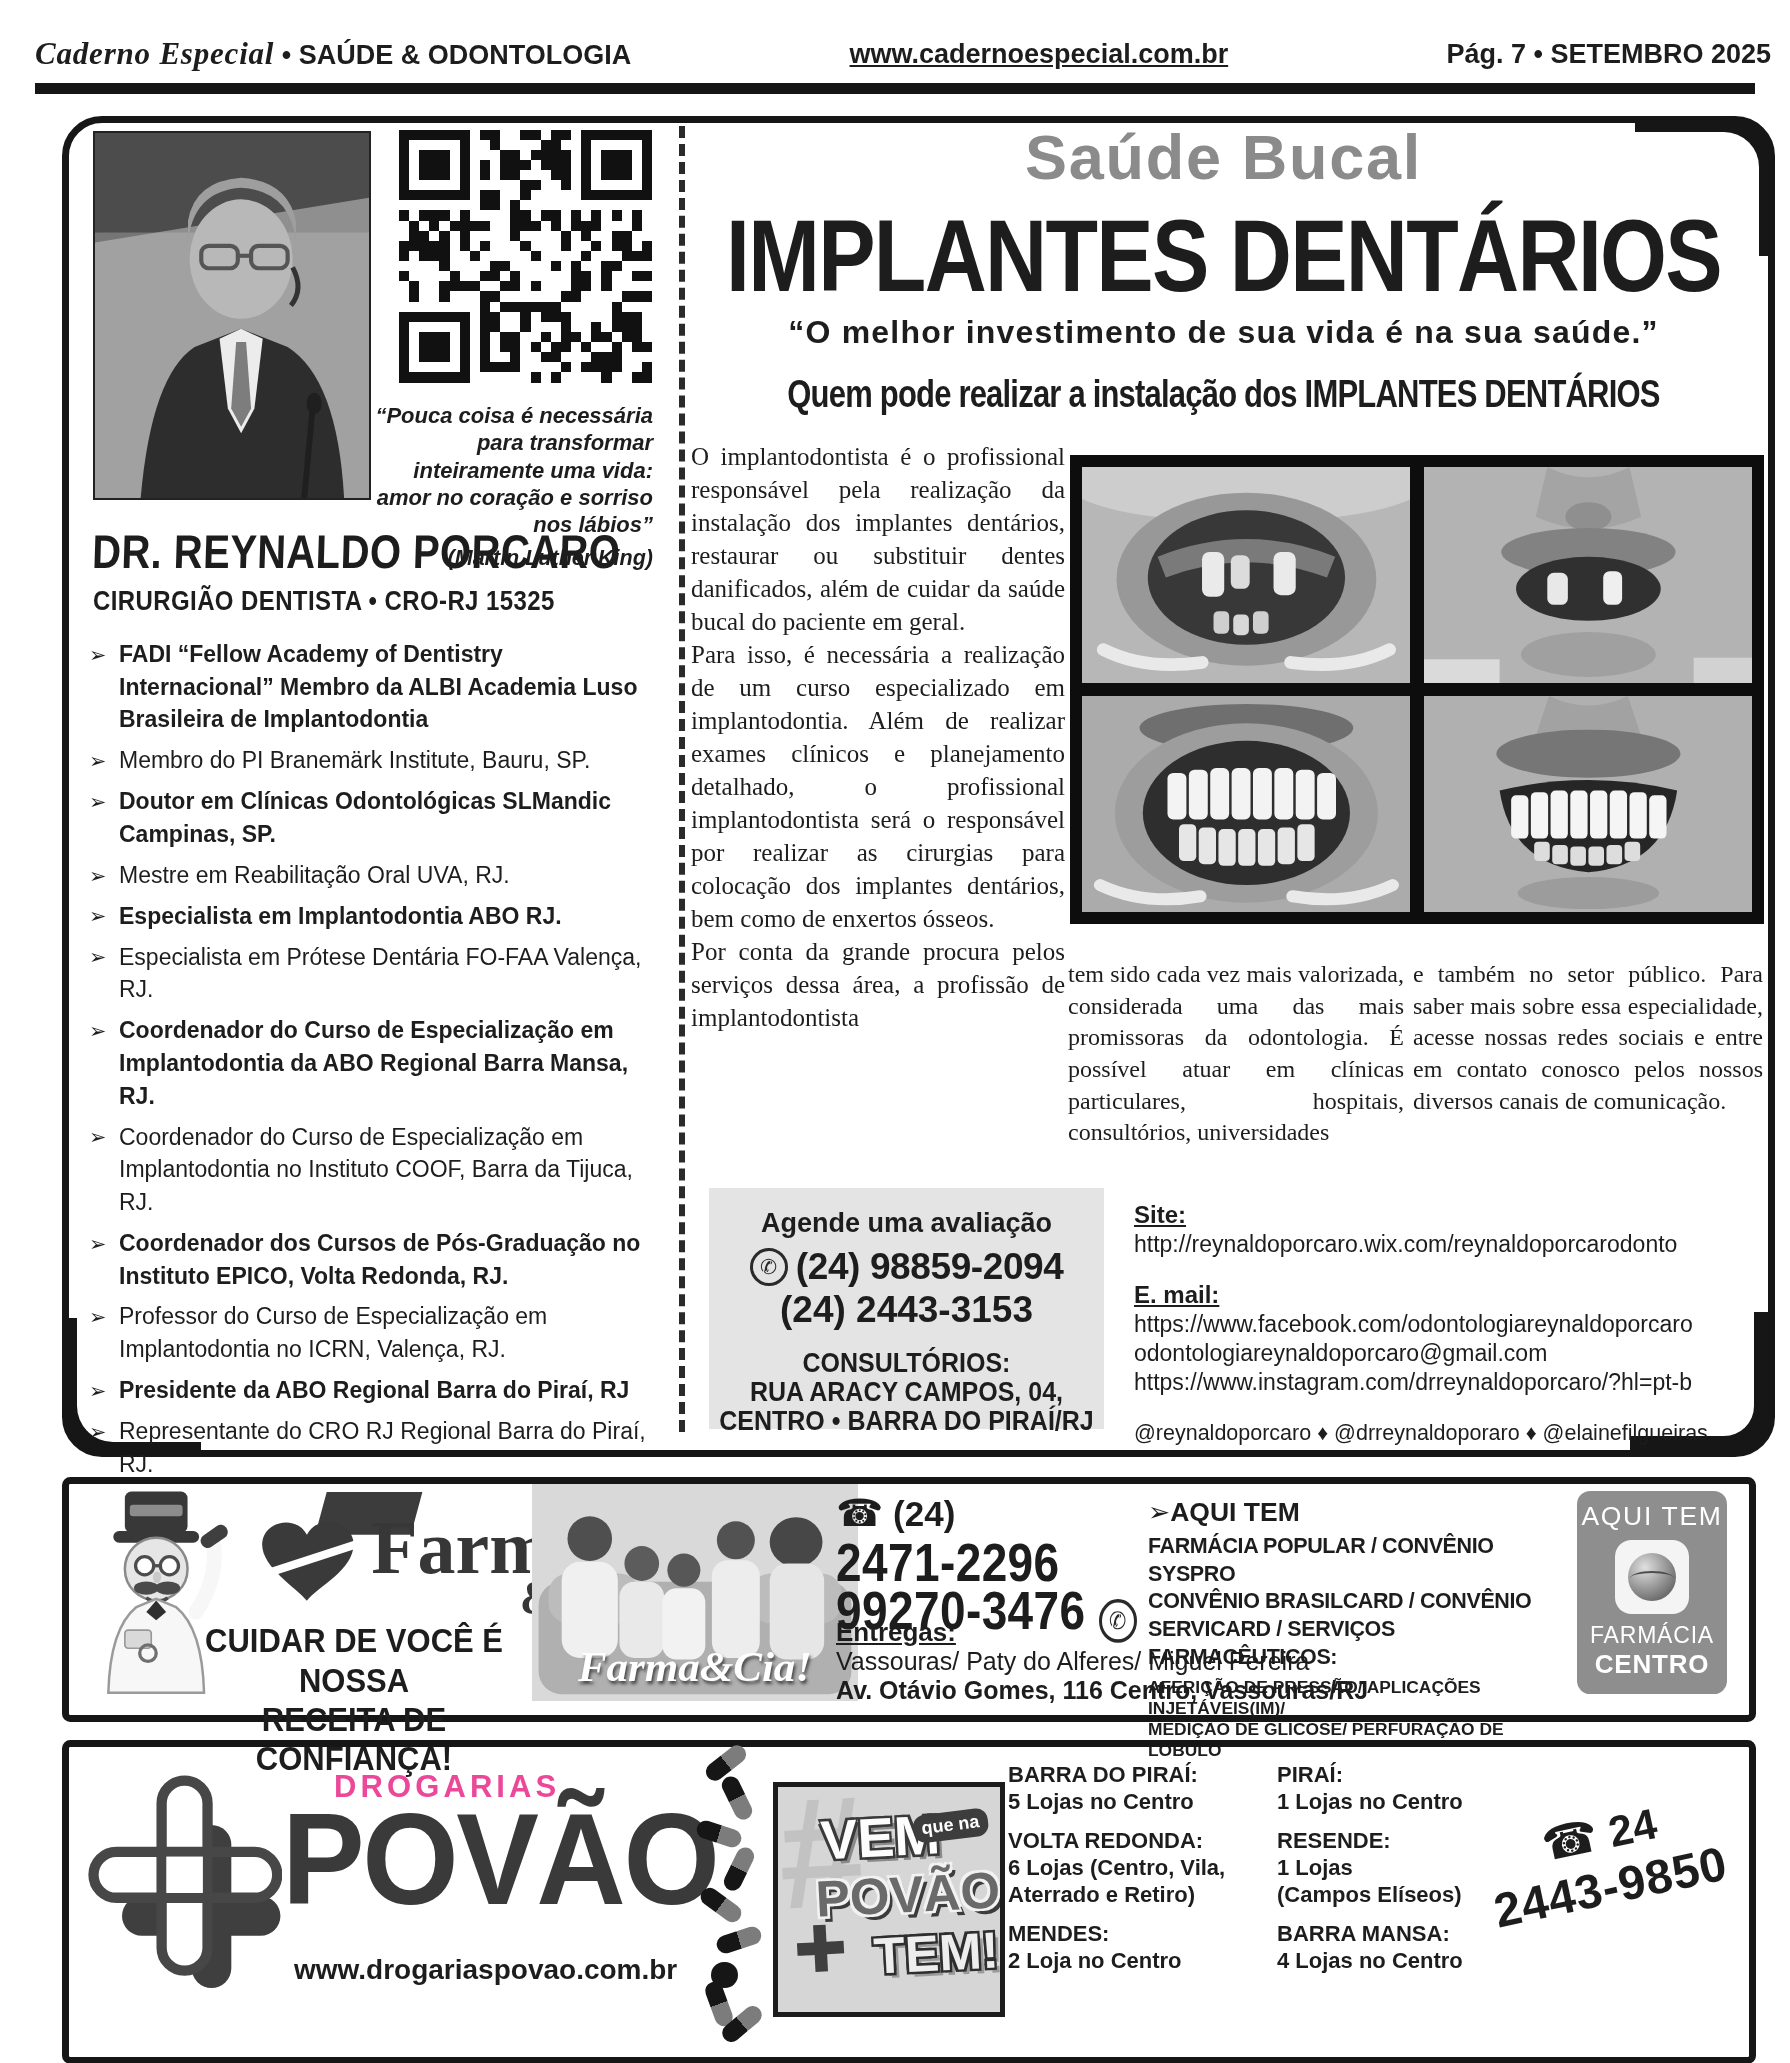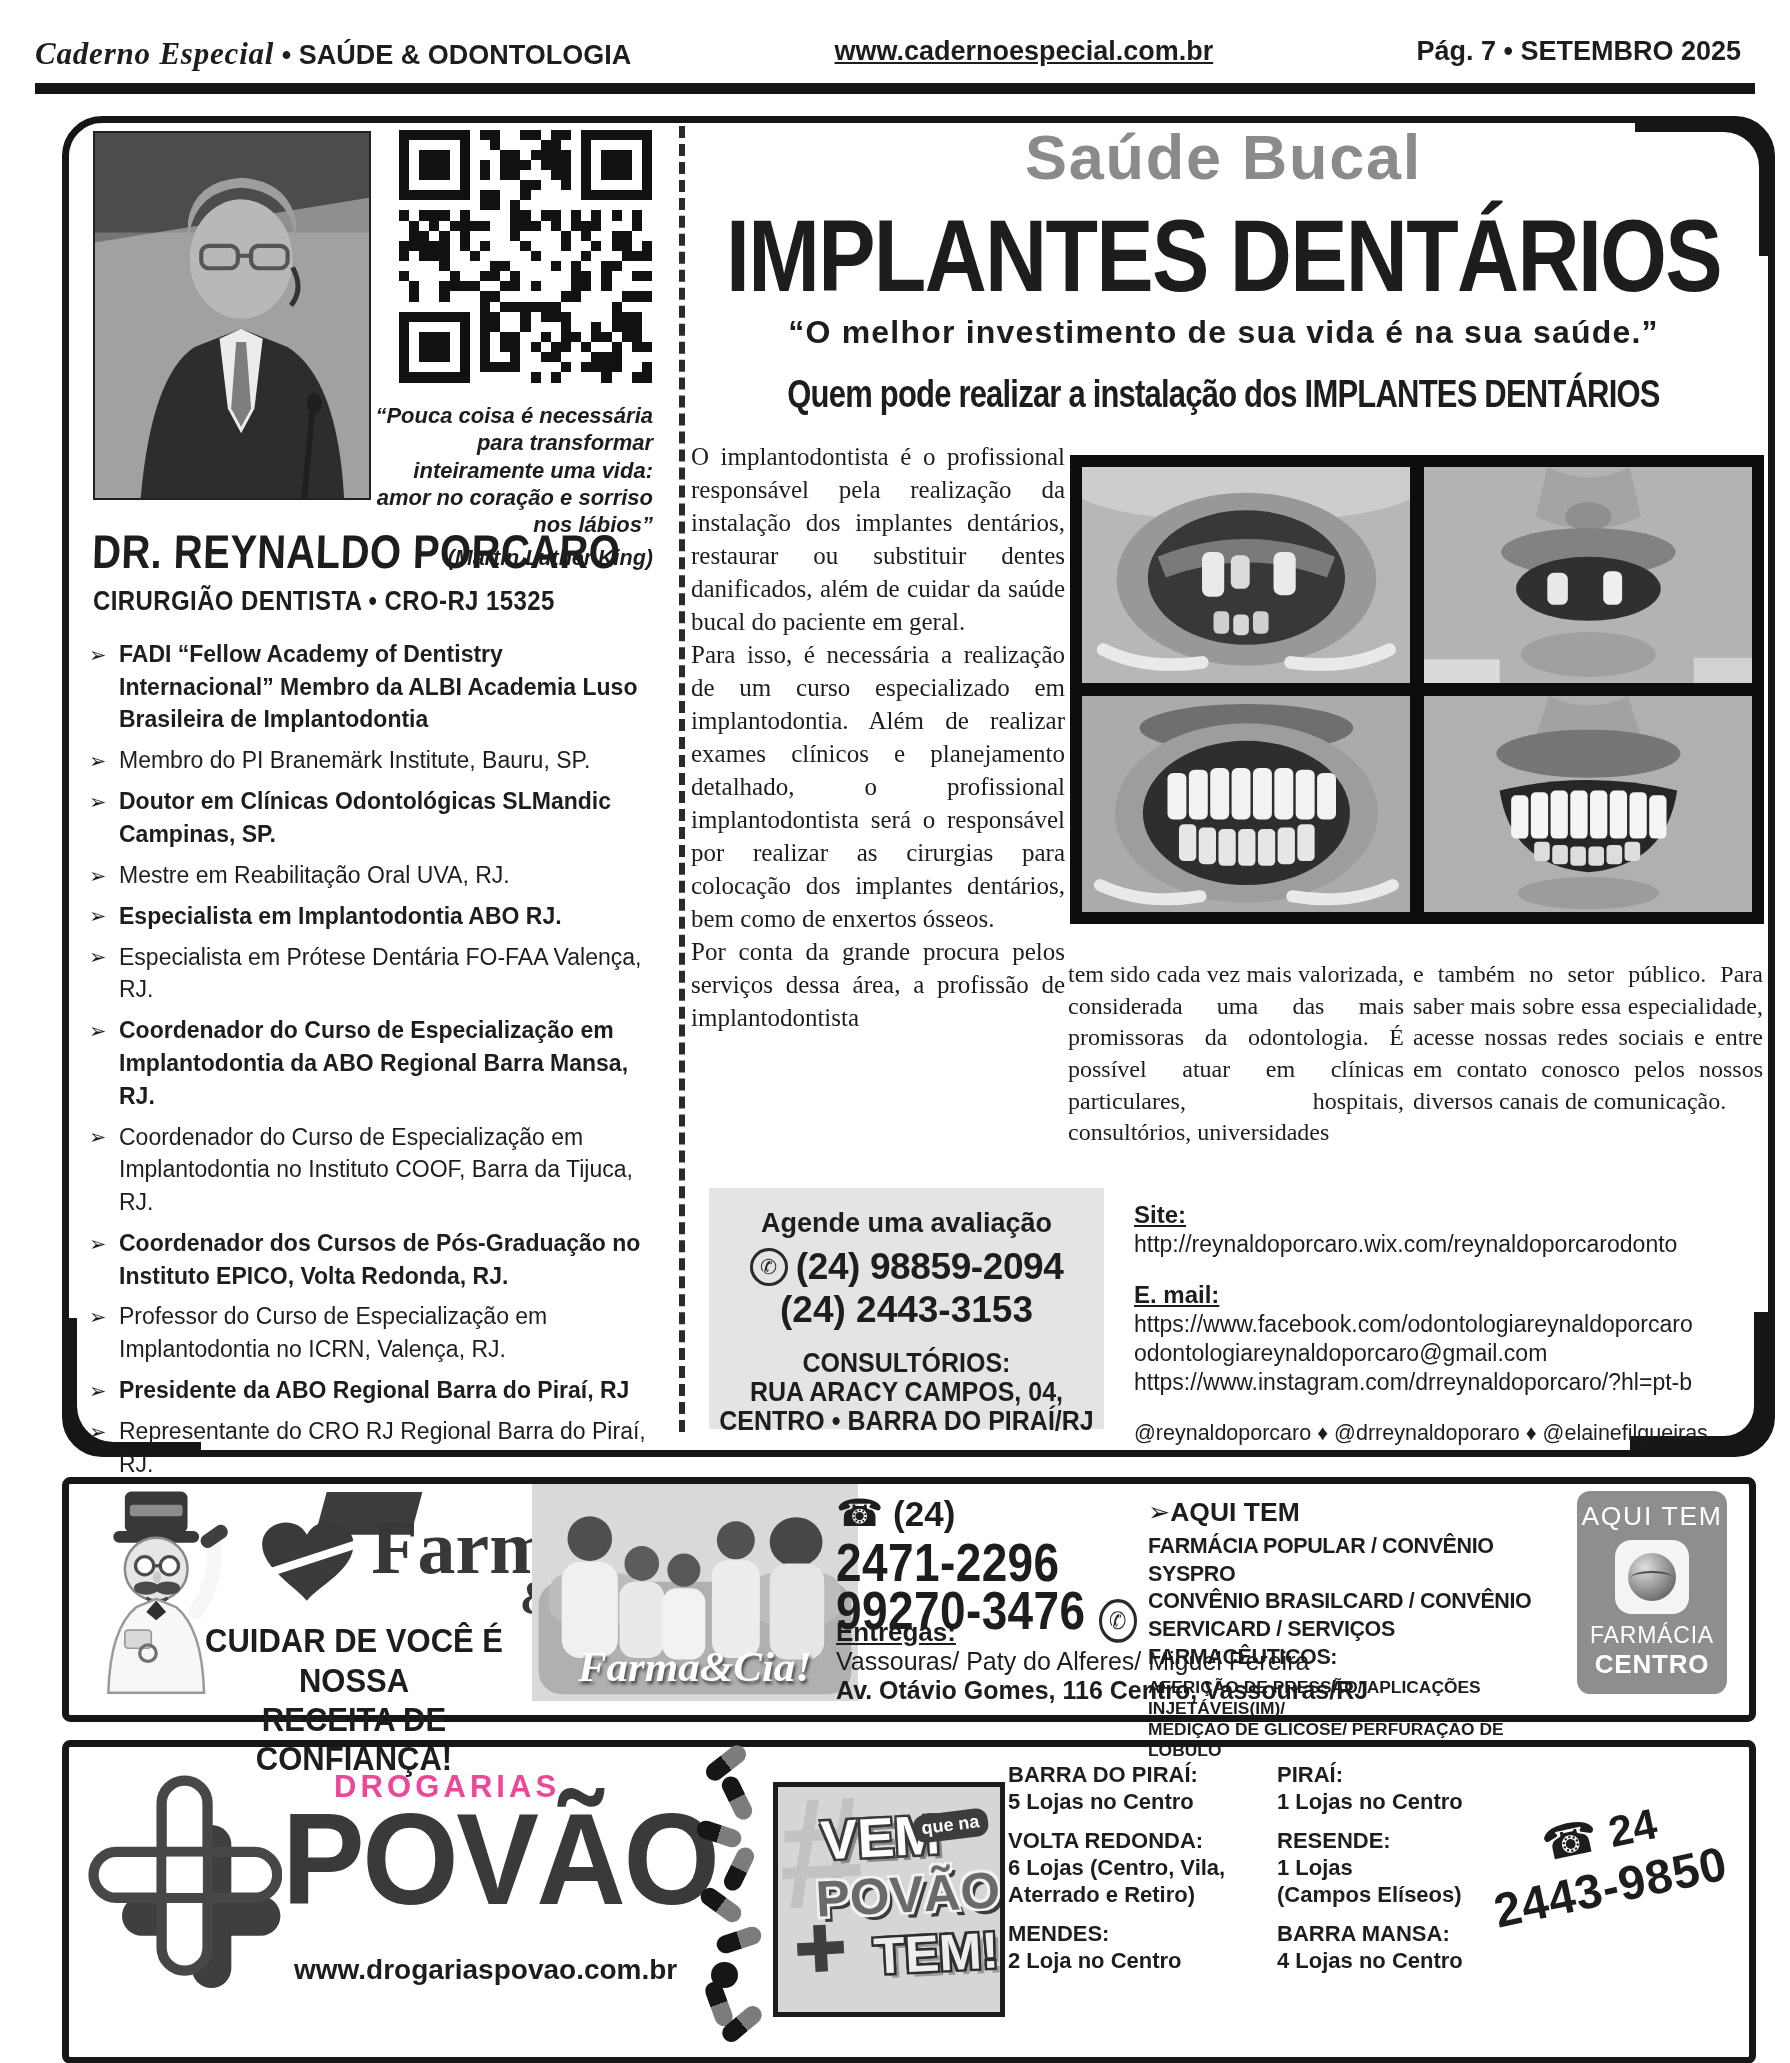--- a/index.html
+++ b/index.html
@@ -1,21 +1,21 @@
 <!DOCTYPE html>
 <html lang="pt-BR" style="font-size:13.2px"><head>
 <meta charset="utf-8">
 <style>
   html,body{margin:0;padding:0;background:#ffffff;}
   .page{position:relative;width:1790px;height:2064px;background:#fff;overflow:hidden;
         font-family:"Liberation Sans","DejaVu Sans",sans-serif;color:#1d1d1d;}
   .abs{position:absolute;}
 
   
-  .hdr{position:absolute;left:35px;right:49px;top:36px;display:flex;justify-content:space-between;align-items:flex-start;}
+  .hdr{position:absolute;left:35px;right:19px;top:36px;display:flex;justify-content:space-between;align-items:center;}
   .hdr-left{font-size:27px;font-weight:700;}
   .hdr-brand{font-family:"Liberation Serif","DejaVu Serif",serif;font-style:italic;font-weight:700;font-size:31px;letter-spacing:0.8px;}
   .hdr-center{font-size:27px;font-weight:700;text-decoration:underline;}
   .hdr-right{font-size:27px;font-weight:700;}
   .hdr-bar{position:absolute;left:35px;right:35px;top:83px;height:10.7px;background:#151515;}
 
   
   .frame{position:absolute;left:62px;top:116px;width:1699px;height:1327px;border:7.4px solid #161616;border-radius:40px;}
   .arc{position:absolute;pointer-events:none;width:124px;height:124px;}
   .arc-tr{top:-7.4px;right:-7.4px;border-top:16.5px solid #161616;border-right:16.5px solid #161616;border-top-right-radius:51px;}

